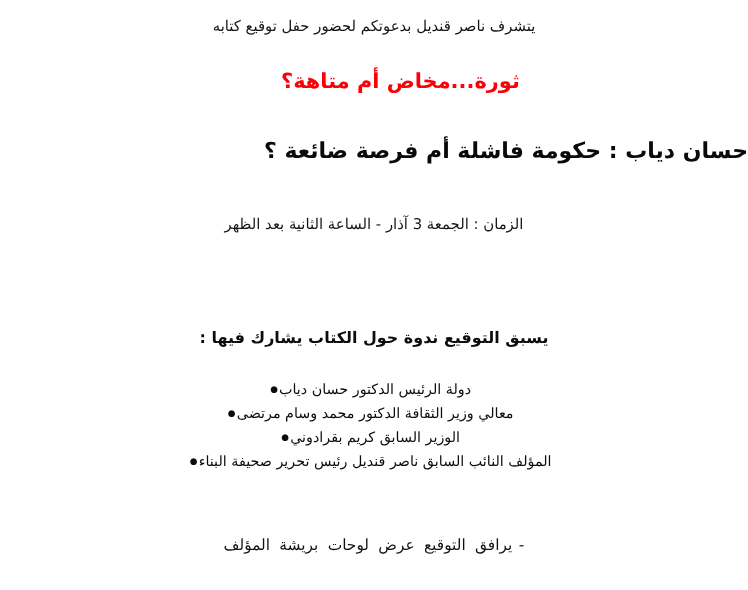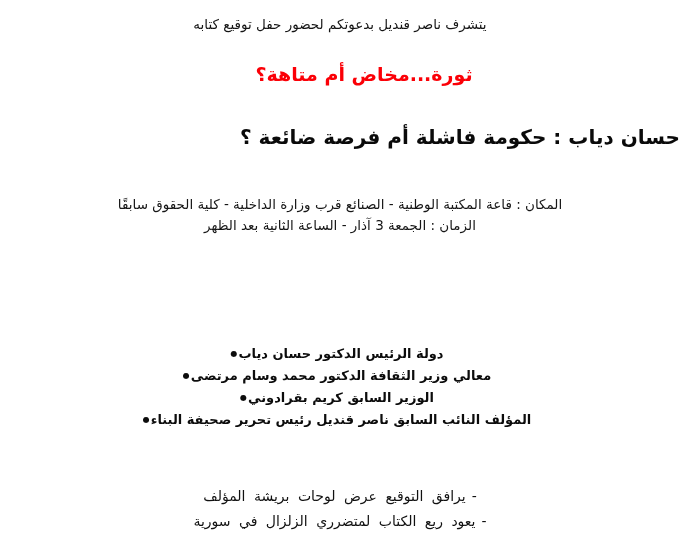--- a/index.html
+++ b/index.html
@@ -93,21 +93,21 @@
     padding: 0;
     direction: rtl;
   }
   .participant-item {
     position: relative;
     direction: rtl;
     unicode-bidi: plaintext;
     white-space: nowrap;
     text-align: center;
     font-size: 13px;
-    font-weight: bold;
+    font-weight: normal;
     color: #0c0c0c;
     line-height: 20px;
     letter-spacing: 0.1px;
   }
   .participant-item .bullet {
     display: inline-block;
     width: 9px;
     font-size: 12px;
     line-height: 20px;
     vertical-align: baseline;
@@ -151,42 +151,39 @@
 
 <div class="page">
 
   <div class="line invite-line">يتشرف ناصر قنديل بدعوتكم لحضور حفل توقيع كتابه</div>
 
   <div class="line book-title">ثورة...مخاض أم متاهة؟</div>
 
   <div class="line subtitle">حسان دياب : حكومة فاشلة أم فرصة ضائعة ؟</div>
 
   <div class="meta-block">
-    <div class="meta-line">المكان : قاعة المكتبة الوطنية - الصنائع قرب وزارة الداخلية - كلية الحقوق سابقًا</div>
     <div class="meta-line">الزمان : الجمعة 3 آذار - الساعة الثانية بعد الظهر</div>
   </div>
 
+  <div class="line seminar-intro">يسبق التوقيع ندوة حول الكتاب يشارك فيها :</div>
 
   <ul class="participants">
     <li class="participant-item">
       <span class="bullet"></span><span class="ptext">دولة الرئيس الدكتور  حسان دياب</span>
     </li>
     <li class="participant-item">
       <span class="bullet"></span><span class="ptext">معالي وزير الثقافة الدكتور محمد وسام مرتضى</span>
     </li>
     <li class="participant-item">
       <span class="bullet"></span><span class="ptext">الوزير السابق كريم بقرادوني</span>
     </li>
     <li class="participant-item">
       <span class="bullet"></span><span class="ptext">المؤلف النائب السابق ناصر قنديل رئيس تحرير صحيفة البناء</span>
     </li>
   </ul>
 
   <div class="notes">
     <div class="note-line">
       <span class="dash">-</span><span>يرافق التوقيع عرض لوحات بريشة المؤلف</span>
     </div>
-    <div class="note-line">
-      <span class="dash">-</span><span>يعود ريع الكتاب لمتضرري الزلزال في سورية</span>
-    </div>
   </div>
 
 </div>
 
 </body></html>

